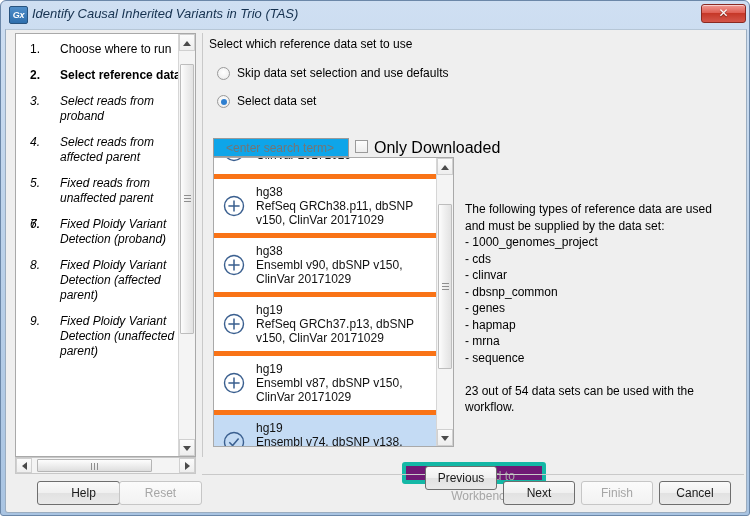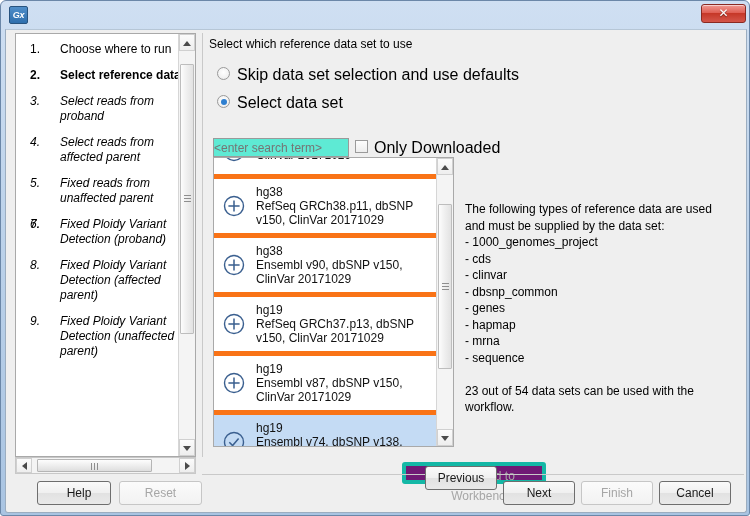--- a/index.html
+++ b/index.html
@@ -235,32 +235,32 @@
     content: "";
     position: absolute;
     left: 2.5px; top: 2.5px;
     width: 6px; height: 6px;
     border-radius: 50%;
     background: #2e7fd0;
   }
   .radio-label {
     position: absolute;
     left: 20px; top: 0;
-    font-size: 16px;
+    font-size: 12px;
     white-space: nowrap;
   }
 
   #search-input {
     position: absolute;
     left: 10px; top: 105px;
     width: 136px; height: 19px;
     box-sizing: border-box;
-    background: #5eead4;
+    background: #0ea5e9;
     border: 1px solid #9a9a9a;
-    padding: 0 0;
+    padding: 0 12px;
     font-family: "Liberation Sans", sans-serif;
     font-size: 12px;
     color: #2b2b2b;
     line-height: 17px;
   }
   #only-downloaded {
     position: absolute;
     left: 152px; top: 105px;
     height: 18px;
   }
@@ -380,20 +380,21 @@
     padding-left: 15px;
   }
 </style>
 </head>
 <body>
 
 <div id="window">
 
   <div id="titlebar">
     <div id="title-icon">Gx</div>
+    <div id="title-text">Identify Causal Inherited Variants in Trio (TAS)</div>
     <div id="close-btn">✕</div>
   </div>
 
   <div id="client">
 
     <div id="sidebar">
       <div id="steplist">
           <div class="step done">
             <span class="num">1.</span>
             <span class="lbl">Choose where to run</span>
@@ -570,21 +571,21 @@
 - mrna
 - sequence
 
 23 out of 54 data sets can be used with the workflow.</div>
 
       <div id="download-btn" class="btn flat disabled">Download to Workbench</div>
     </div>
 
     <div id="sep"></div>
 
-    <div class="btn strong" style="left:31px;top:451px;width:74px;padding-left:10px;">Help</div>
+    <div class="btn strong" style="left:31px;top:451px;width:83px;padding-left:10px;">Help</div>
     <div class="btn disabled" style="left:113px;top:451px;width:83px;">Reset</div>
     <div class="btn strong" style="left:419px;top:436px;width:72px;">Previous</div>
     <div class="btn strong" style="left:497px;top:451px;width:72px;">Next</div>
     <div class="btn disabled" style="left:575px;top:451px;width:72px;">Finish</div>
     <div class="btn strong" style="left:653px;top:451px;width:72px;">Cancel</div>
 
   </div>
 </div>
 
 </body></html>

